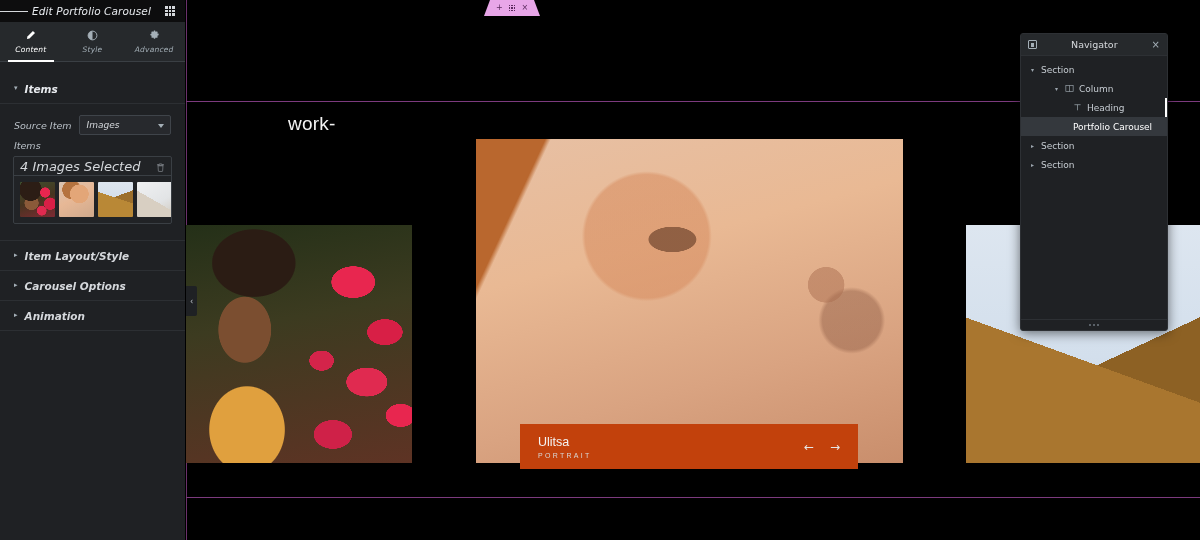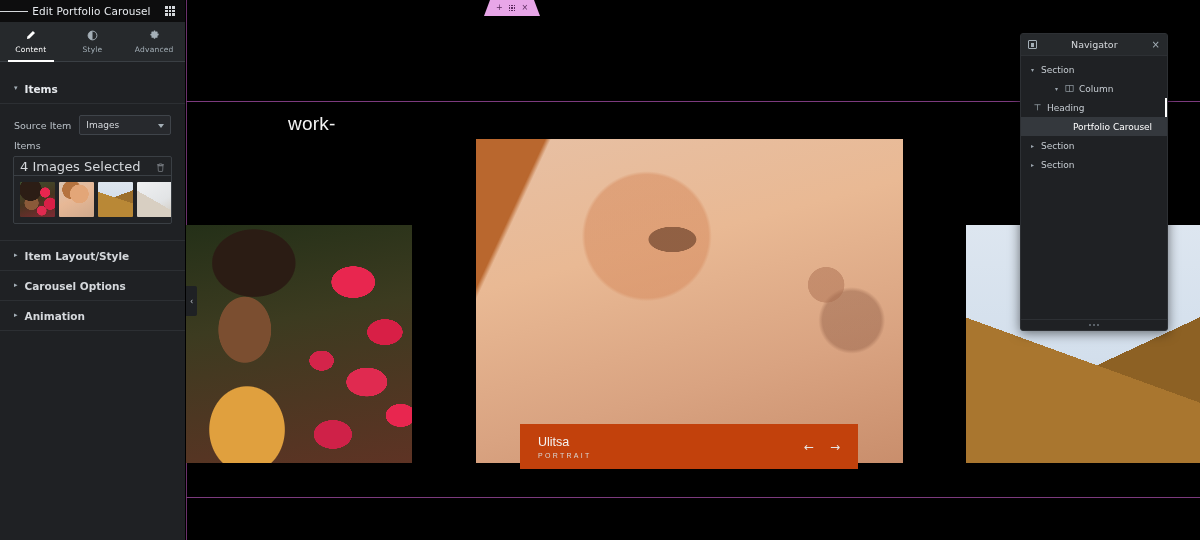--- a/index.html
+++ b/index.html
@@ -11,20 +11,21 @@
   }
   #app { position: relative; width: 1200px; height: 540px; }
 
   
   #panel {
     position: absolute; left: 0; top: 0;
     width: 186px; height: 540px;
     background: #1f2124;
     border-right: 1px solid #000;
     z-index: 30;
+    font-style: italic;
   }
   .panel-header {
     height: 22px; background: #0d0d0e;
     display: flex; align-items: center; position: relative;
   }
   .ph-burger { width: 28px; display:flex; align-items:center; justify-content:center; cursor:pointer; }
   .ph-burger span { display:block; width:13px; height:1px; background:#d5d8dc; margin:1.5px 0; }
   .ph-title {
     flex: 1; text-align: center; color: #e7eaee;
     font-size: 10.5px; letter-spacing: .1px;
@@ -456,21 +457,21 @@
         <div class="nav-row" style="padding-left: 32px;">
           <span class="tri">▾</span>
           <span class="ico">
             <svg width="9" height="9" viewBox="0 0 16 16">
               <rect x="1.5" y="2.5" width="13" height="11" fill="none" stroke="#9aa4ac" stroke-width="1.2"></rect>
               <line x1="8" y1="2.5" x2="8" y2="13.5" stroke="#9aa4ac" stroke-width="1.2"></line>
             </svg>
           </span>
           <span>Column</span>
         </div>
-        <div class="nav-row" style="">
+        <div class="nav-row" style="padding-left: 40px;">
           <span class="tri"></span>
           <span class="ico">
             <svg width="9" height="9" viewBox="0 0 16 16">
               <path d="M2.5 3h11M8 3v10" stroke="#9aa4ac" stroke-width="1.3" fill="none"></path>
             </svg>
           </span>
           <span>Heading</span>
           <span class="marker"></span>
         </div>
         <div class="nav-row selected" style="padding-left: 40px;">

